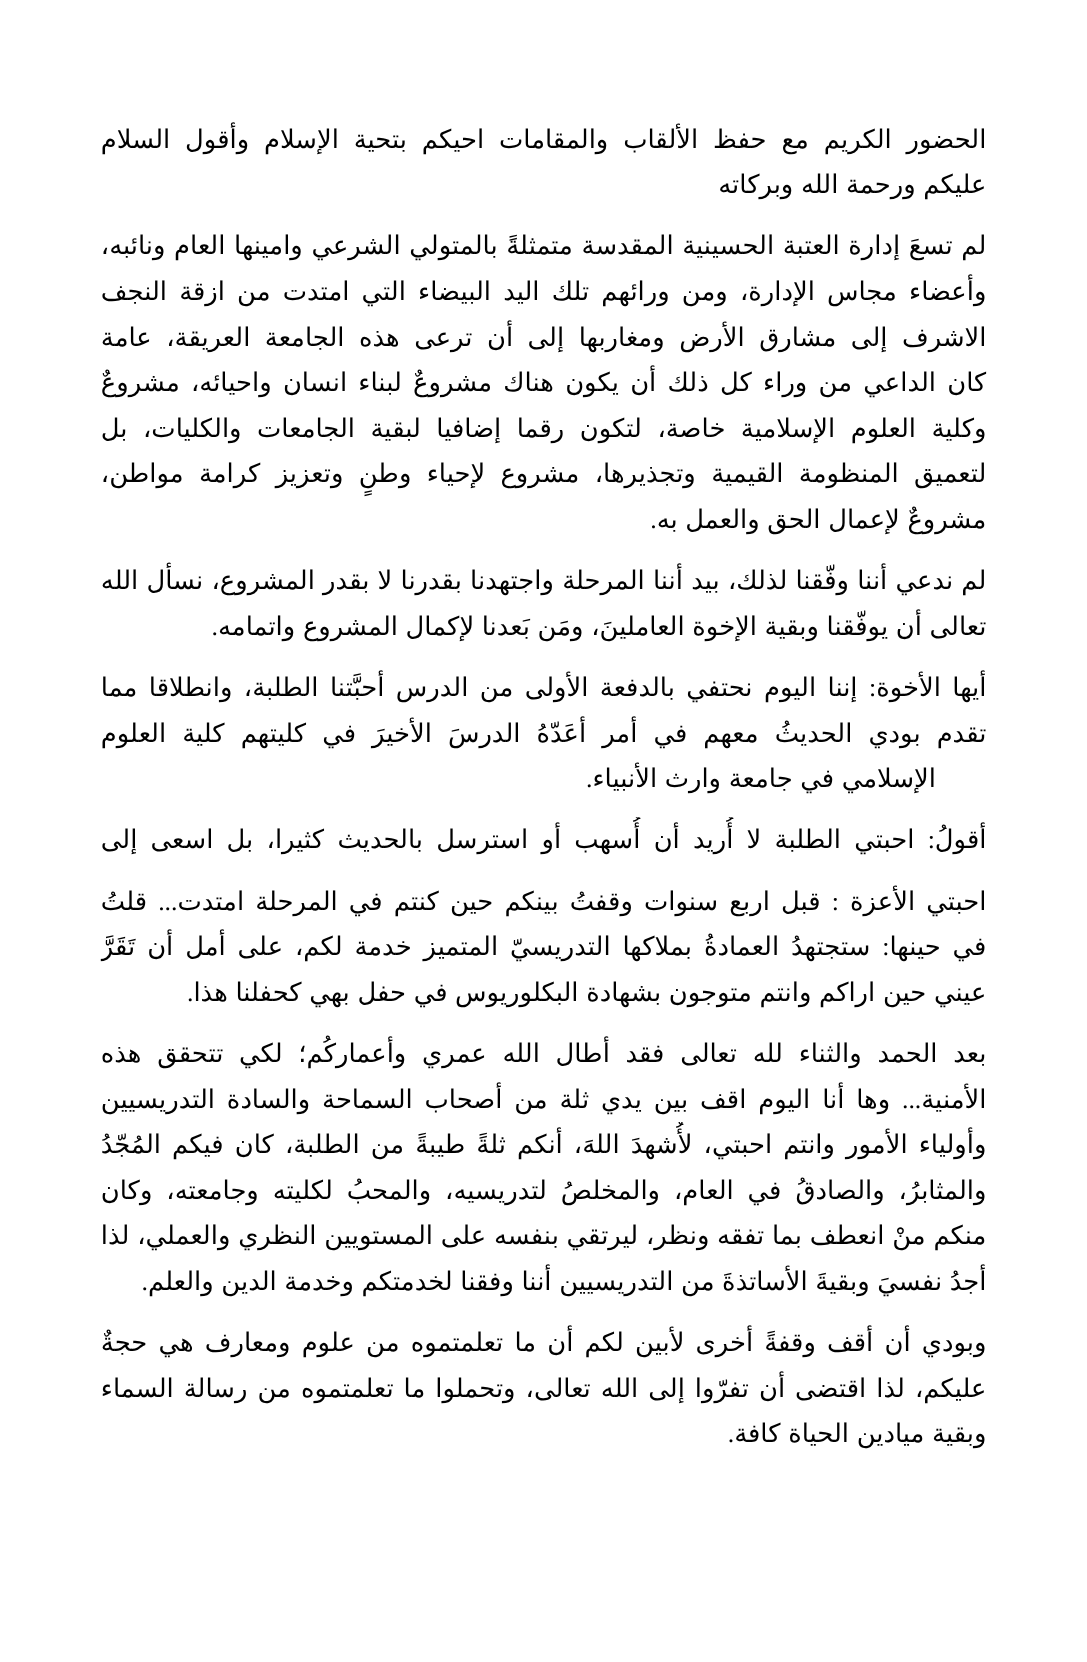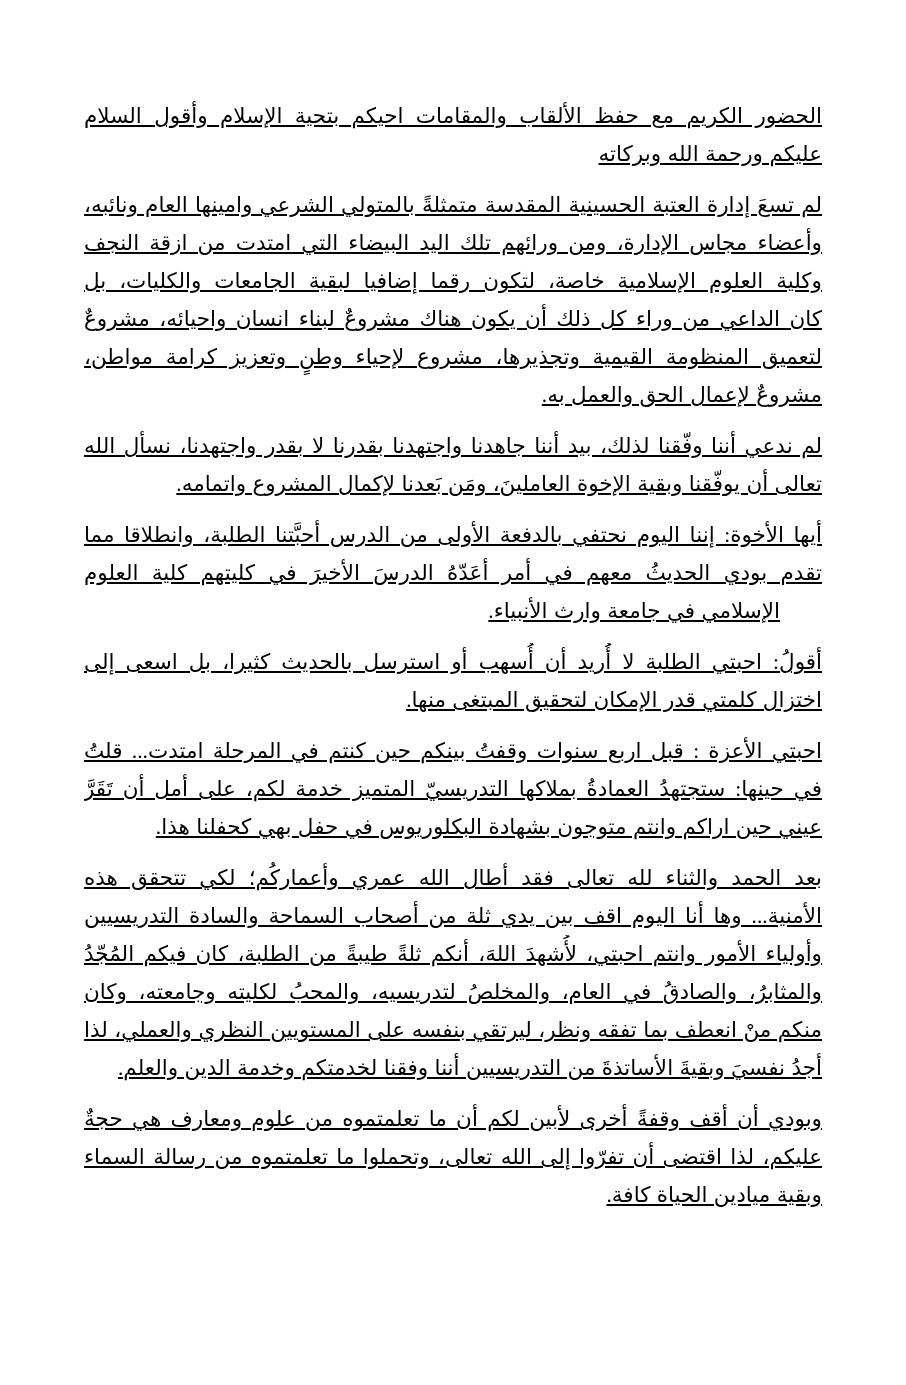--- a/index.html
+++ b/index.html
@@ -14,21 +14,20 @@
     font-family: "Liberation Serif", "DejaVu Sans", serif;
     color: #000000;
   }
   .page {
     box-sizing: border-box;
     width: 906px;
     height: 1228px;
     padding: 97px 84px 52px 84px;
     direction: rtl;
     background: #ffffff;
-    text-decoration: underline;
   }
   .doc-body {
     width: 738px;
   }
   .paragraph {
     margin: 0 0 13px 0;
   }
   .paragraph:last-child {
     margin-bottom: 0;
   }
@@ -55,37 +54,37 @@
 
 <main class="page">
   <div class="doc-body">
       <div class="paragraph">
         <div class="line">الحضور الكريم مع حفظ الألقاب والمقامات احيكم بتحية الإسلام وأقول السلام</div>
         <div class="line last">عليكم ورحمة الله وبركاته</div>
       </div>
       <div class="paragraph">
         <div class="line">لم تسعَ إدارة العتبة الحسينية المقدسة متمثلةً بالمتولي الشرعي وامينها العام ونائبه،</div>
         <div class="line">وأعضاء مجاس الإدارة، ومن ورائهم تلك اليد البيضاء التي امتدت من ازقة النجف</div>
+        <div class="line">الاشرف إلى مشارق الأرض ومغاربها إلى أن ترعى هذه الجامعة العريقة، عامة</div>
+        <div class="line">كان الداعي من وراء كل ذلك أن يكون هناك مشروعٌ لبناء انسان واحيائه، مشروعٌ</div>
         <div class="line">وكلية العلوم الإسلامية خاصة، لتكون رقما إضافيا لبقية الجامعات والكليات، بل</div>
-        <div class="line">كان الداعي من وراء كل ذلك أن يكون هناك مشروعٌ لبناء انسان واحيائه، مشروعٌ</div>
         <div class="line">لتعميق المنظومة القيمية وتجذيرها، مشروع لإحياء وطنٍ وتعزيز كرامة مواطن،</div>
         <div class="line last">مشروعٌ لإعمال الحق والعمل به.</div>
       </div>
       <div class="paragraph">
-        <div class="line">لم ندعي أننا وفّقنا لذلك، بيد أننا جاهدنا واجتهدنا بقدرنا لا بقدر واجتهدنا، نسأل الله</div>
+        <div class="line">لم ندعي أننا وفّقنا لذلك، بيد أننا المرحلة واجتهدنا بقدرنا لا بقدر المشروع، نسأل الله</div>
         <div class="line last">تعالى أن يوفّقنا وبقية الإخوة العاملينَ، ومَن بَعدنا لإكمال المشروع واتمامه.</div>
       </div>
       <div class="paragraph">
         <div class="line">أيها الأخوة: إننا اليوم نحتفي بالدفعة الأولى من الدرس أحبَّتنا الطلبة، وانطلاقا مما</div>
         <div class="line">تقدم بودي الحديثُ معهم في أمر أعَدّهُ الدرسَ الأخيرَ في كليتهم كلية العلوم</div>
         <div class="line last">الإسلامي في جامعة وارث الأنبياء.</div>
       </div>
       <div class="paragraph">
         <div class="line">أقولُ: احبتي الطلبة لا أُريد أن أُسهب أو استرسل بالحديث كثيرا، بل اسعى إلى</div>
-        <div class="line last">اختزال كلمتي قدر الإمكان لتحقيق المبتغى منها.</div>
       </div>
       <div class="paragraph">
         <div class="line">احبتي الأعزة : قبل اربع سنوات وقفتُ بينكم حين كنتم في المرحلة امتدت... قلتُ</div>
         <div class="line">في حينها: ستجتهدُ العمادةُ بملاكها التدريسيّ المتميز خدمة لكم، على أمل أن تَقَرَّ</div>
         <div class="line last">عيني حين اراكم وانتم متوجون بشهادة البكلوريوس في حفل بهي كحفلنا هذا.</div>
       </div>
       <div class="paragraph">
         <div class="line">بعد الحمد والثناء لله تعالى فقد أطال الله عمري وأعماركُم؛ لكي تتحقق هذه</div>
         <div class="line">الأمنية... وها أنا اليوم اقف بين يدي ثلة من أصحاب السماحة والسادة التدريسيين</div>
         <div class="line">وأولياء الأمور وانتم احبتي، لأُشهدَ اللهَ، أنكم ثلةً طيبةً من الطلبة، كان فيكم المُجّدُ</div>

